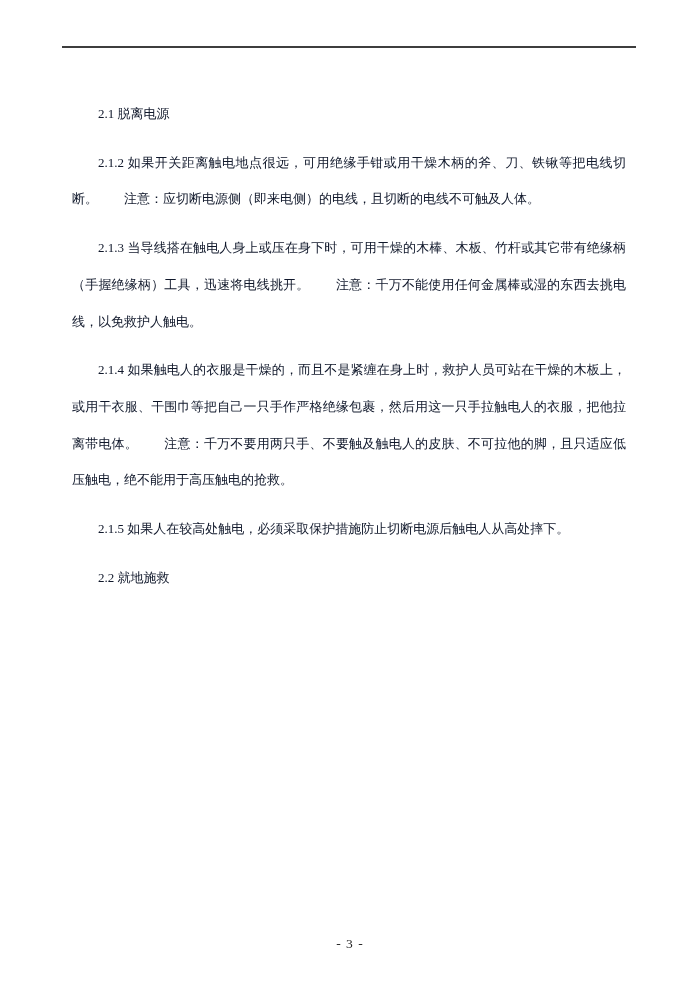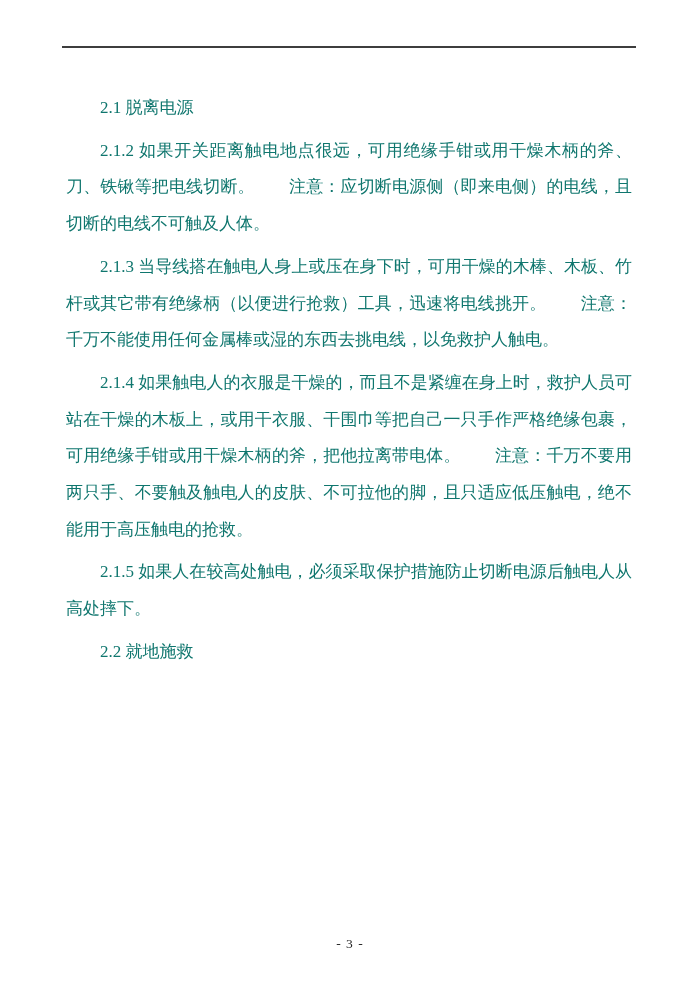--- a/index.html
+++ b/index.html
@@ -25,25 +25,25 @@
     height: 2px;
     background: #3d3d3d;
   }
   .content {
     position: absolute;
     left: 60px;
     top: 84px;
     width: 578px;
   }
   p.para {
-    margin: 6px;
+    margin: 12px;
     padding: 0;
-    font-size: 17px;
+    font-size: 13px;
     line-height: 36.7px;
-    color: #0f766e;
+    color: #0f172a;
     text-align: justify;
     text-indent: 2em;
     word-break: break-all;
   }
   p.para.bold {
     font-weight: 400;
   }
   .footer {
     position: absolute;
     left: 0;
@@ -58,21 +58,21 @@
 </head>
 <body>
 
 <div class="page">
 
   <div class="header-rule"></div>
 
   <div class="content">
     <p class="para">2.1 脱离电源</p>
     <p class="para">2.1.2 如果开关距离触电地点很远，可用绝缘手钳或用干燥木柄的斧、刀、铁锹等把电线切断。　　注意：应切断电源侧（即来电侧）的电线，且切断的电线不可触及人体。</p>
-    <p class="para">2.1.3 当导线搭在触电人身上或压在身下时，可用干燥的木棒、木板、竹杆或其它带有绝缘柄（以便进行抢救）工具，迅速将电线挑开。　　注意：千万不能使用任何金属棒或湿的东西去挑电线，以免救护人触电。</p>
-    <p class="para">2.1.4 如果触电人的衣服是干燥的，而且不是紧缠在身上时，救护人员可站在干燥的木板上，或用干衣服、干围巾等把自己一只手作严格绝缘包裹，可用绝缘手钳或用干燥木柄的斧，把他拉离带电体。　　注意：千万不要用两只手、不要触及触电人的皮肤、不可拉他的脚，且只适应低压触电，绝不能用于高压触电的抢救。</p>
+    <p class="para">2.1.3 当导线搭在触电人身上或压在身下时，可用干燥的木棒、木板、竹杆或其它带有绝缘柄（手握绝缘柄）工具，迅速将电线挑开。　　注意：千万不能使用任何金属棒或湿的东西去挑电线，以免救护人触电。</p>
+    <p class="para">2.1.4 如果触电人的衣服是干燥的，而且不是紧缠在身上时，救护人员可站在干燥的木板上，或用干衣服、干围巾等把自己一只手作严格绝缘包裹，然后用这一只手拉触电人的衣服，把他拉离带电体。　　注意：千万不要用两只手、不要触及触电人的皮肤、不可拉他的脚，且只适应低压触电，绝不能用于高压触电的抢救。</p>
     <p class="para">2.1.5 如果人在较高处触电，必须采取保护措施防止切断电源后触电人从高处摔下。</p>
     <p class="para bold">2.2 就地施救</p>
   </div>
 
   <div class="footer">- 3 -</div>
 
 </div>
 
 </body></html>

